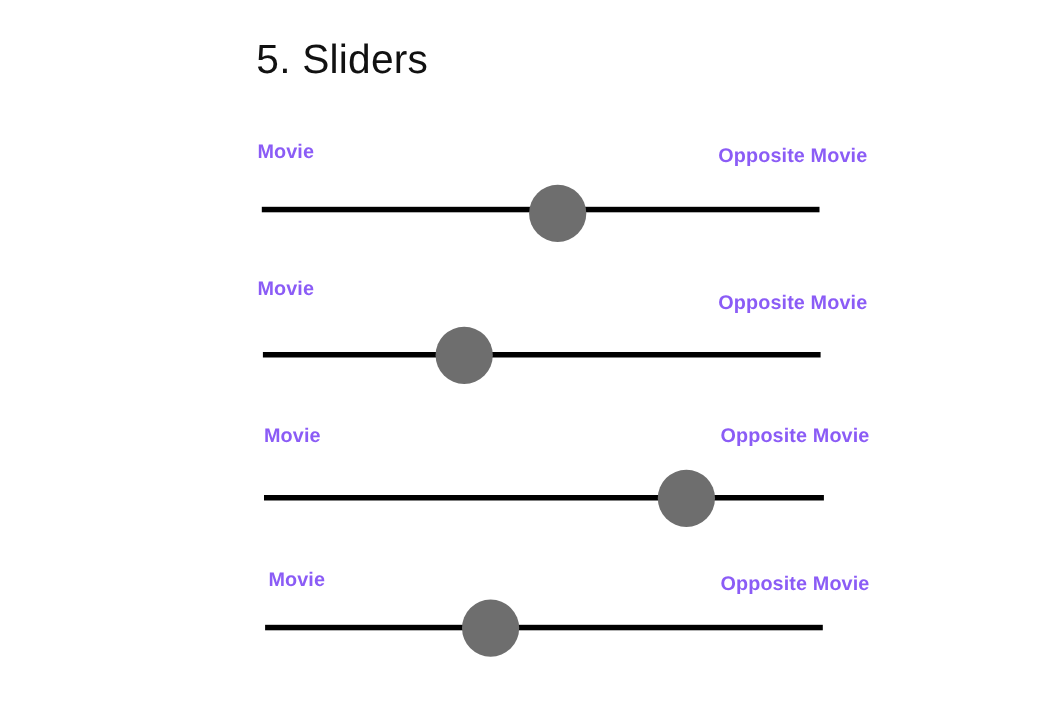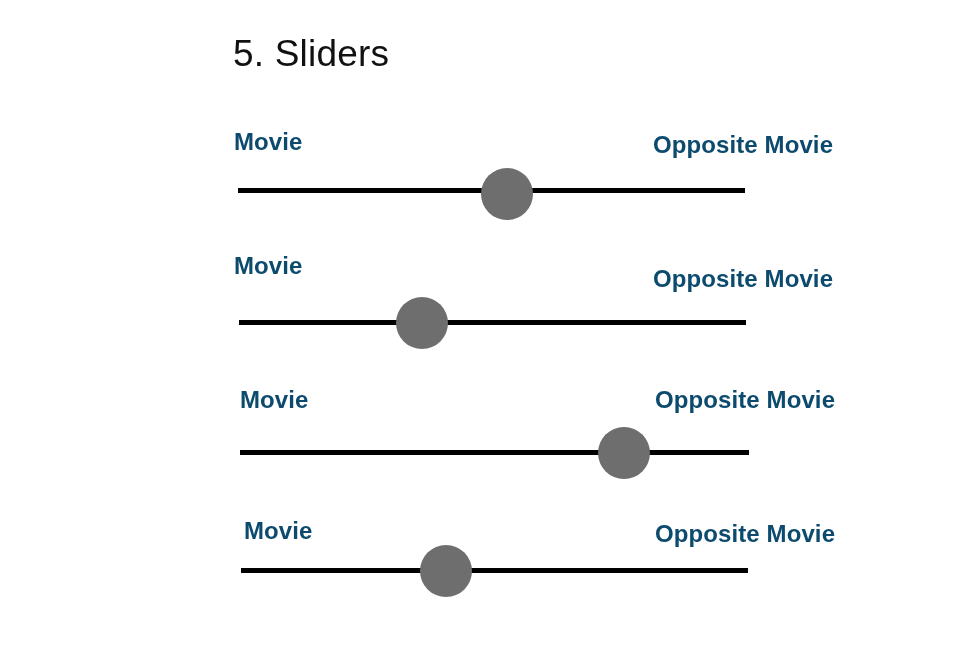--- a/index.html
+++ b/index.html
@@ -39,25 +39,25 @@
   }
 
   .slider-row {
     position: absolute;
     left: 0;
     width: 962px;
   }
 
   .slider-label {
     position: absolute;
-    font-size: 24px;
+    font-size: 18px;
     font-weight: 700;
     letter-spacing: 0.1px;
     line-height: 1.1;
-    color: #0c4a6e;
+    color: #8b5cf6;
     white-space: nowrap;
   }
 
   .slider-label.left  { text-align: left; }
   .slider-label.right { text-align: center; }
 
   .slider-track {
     position: absolute;
     height: 5px;
     background: #000000;

